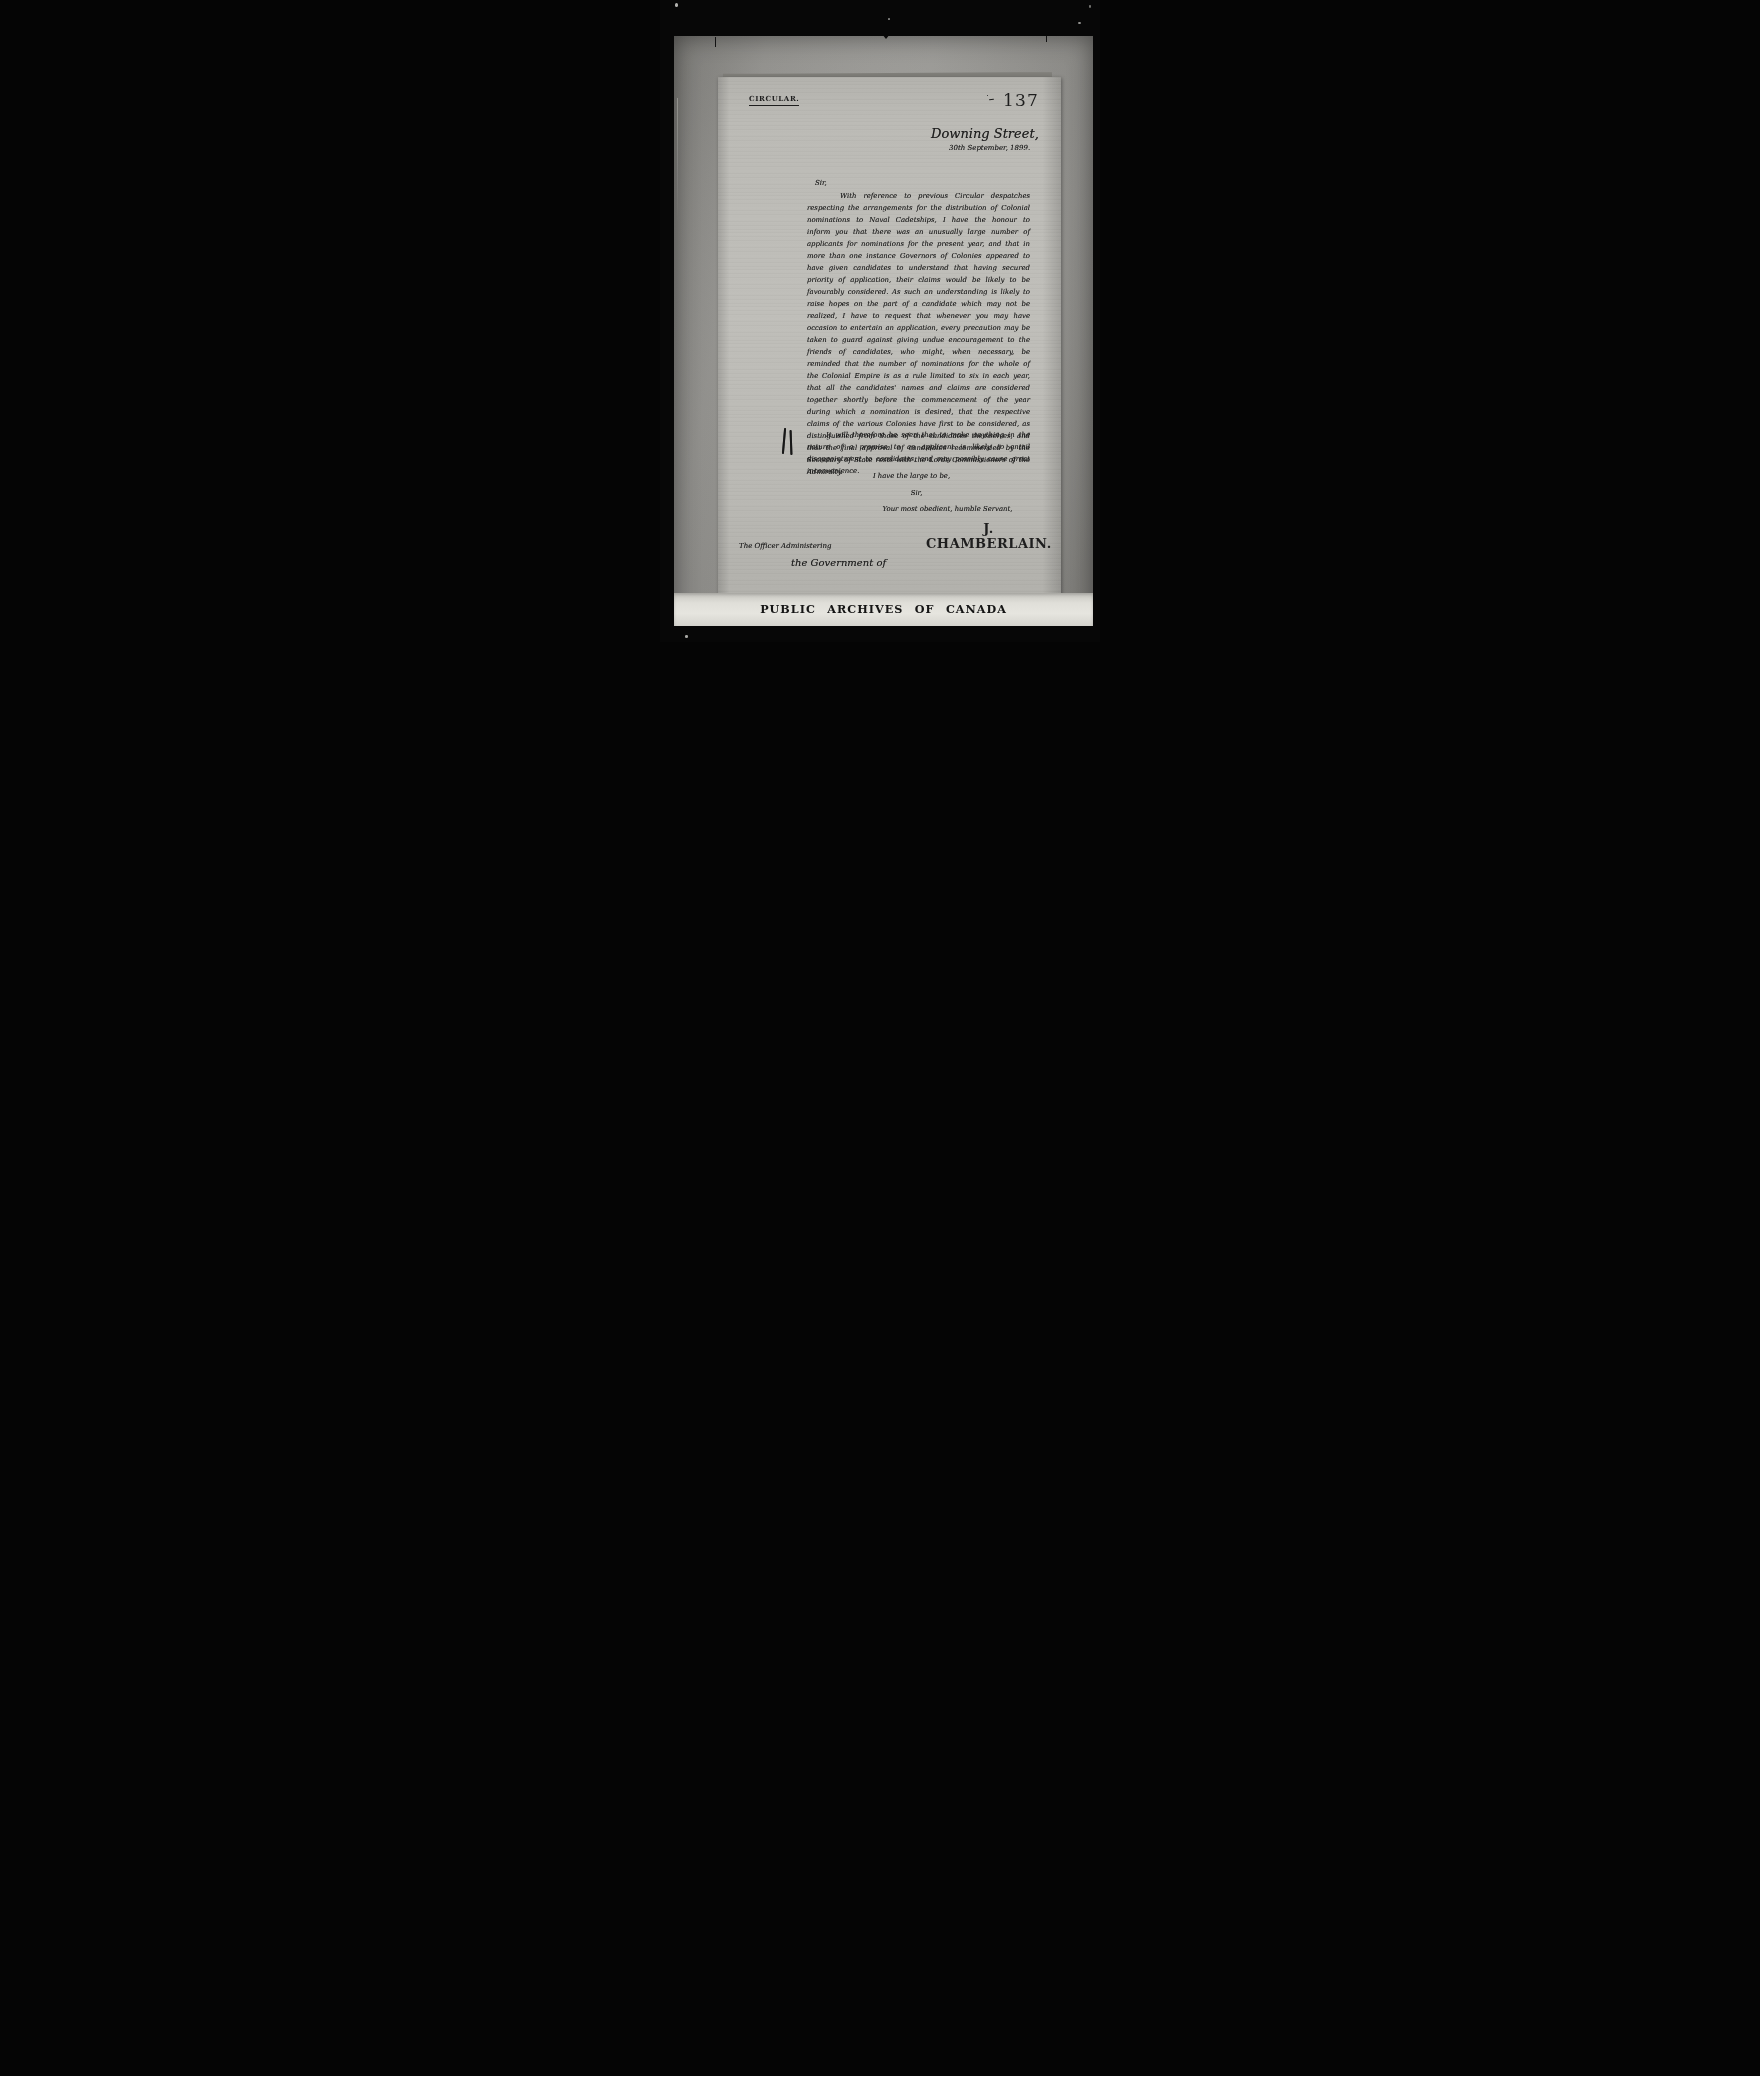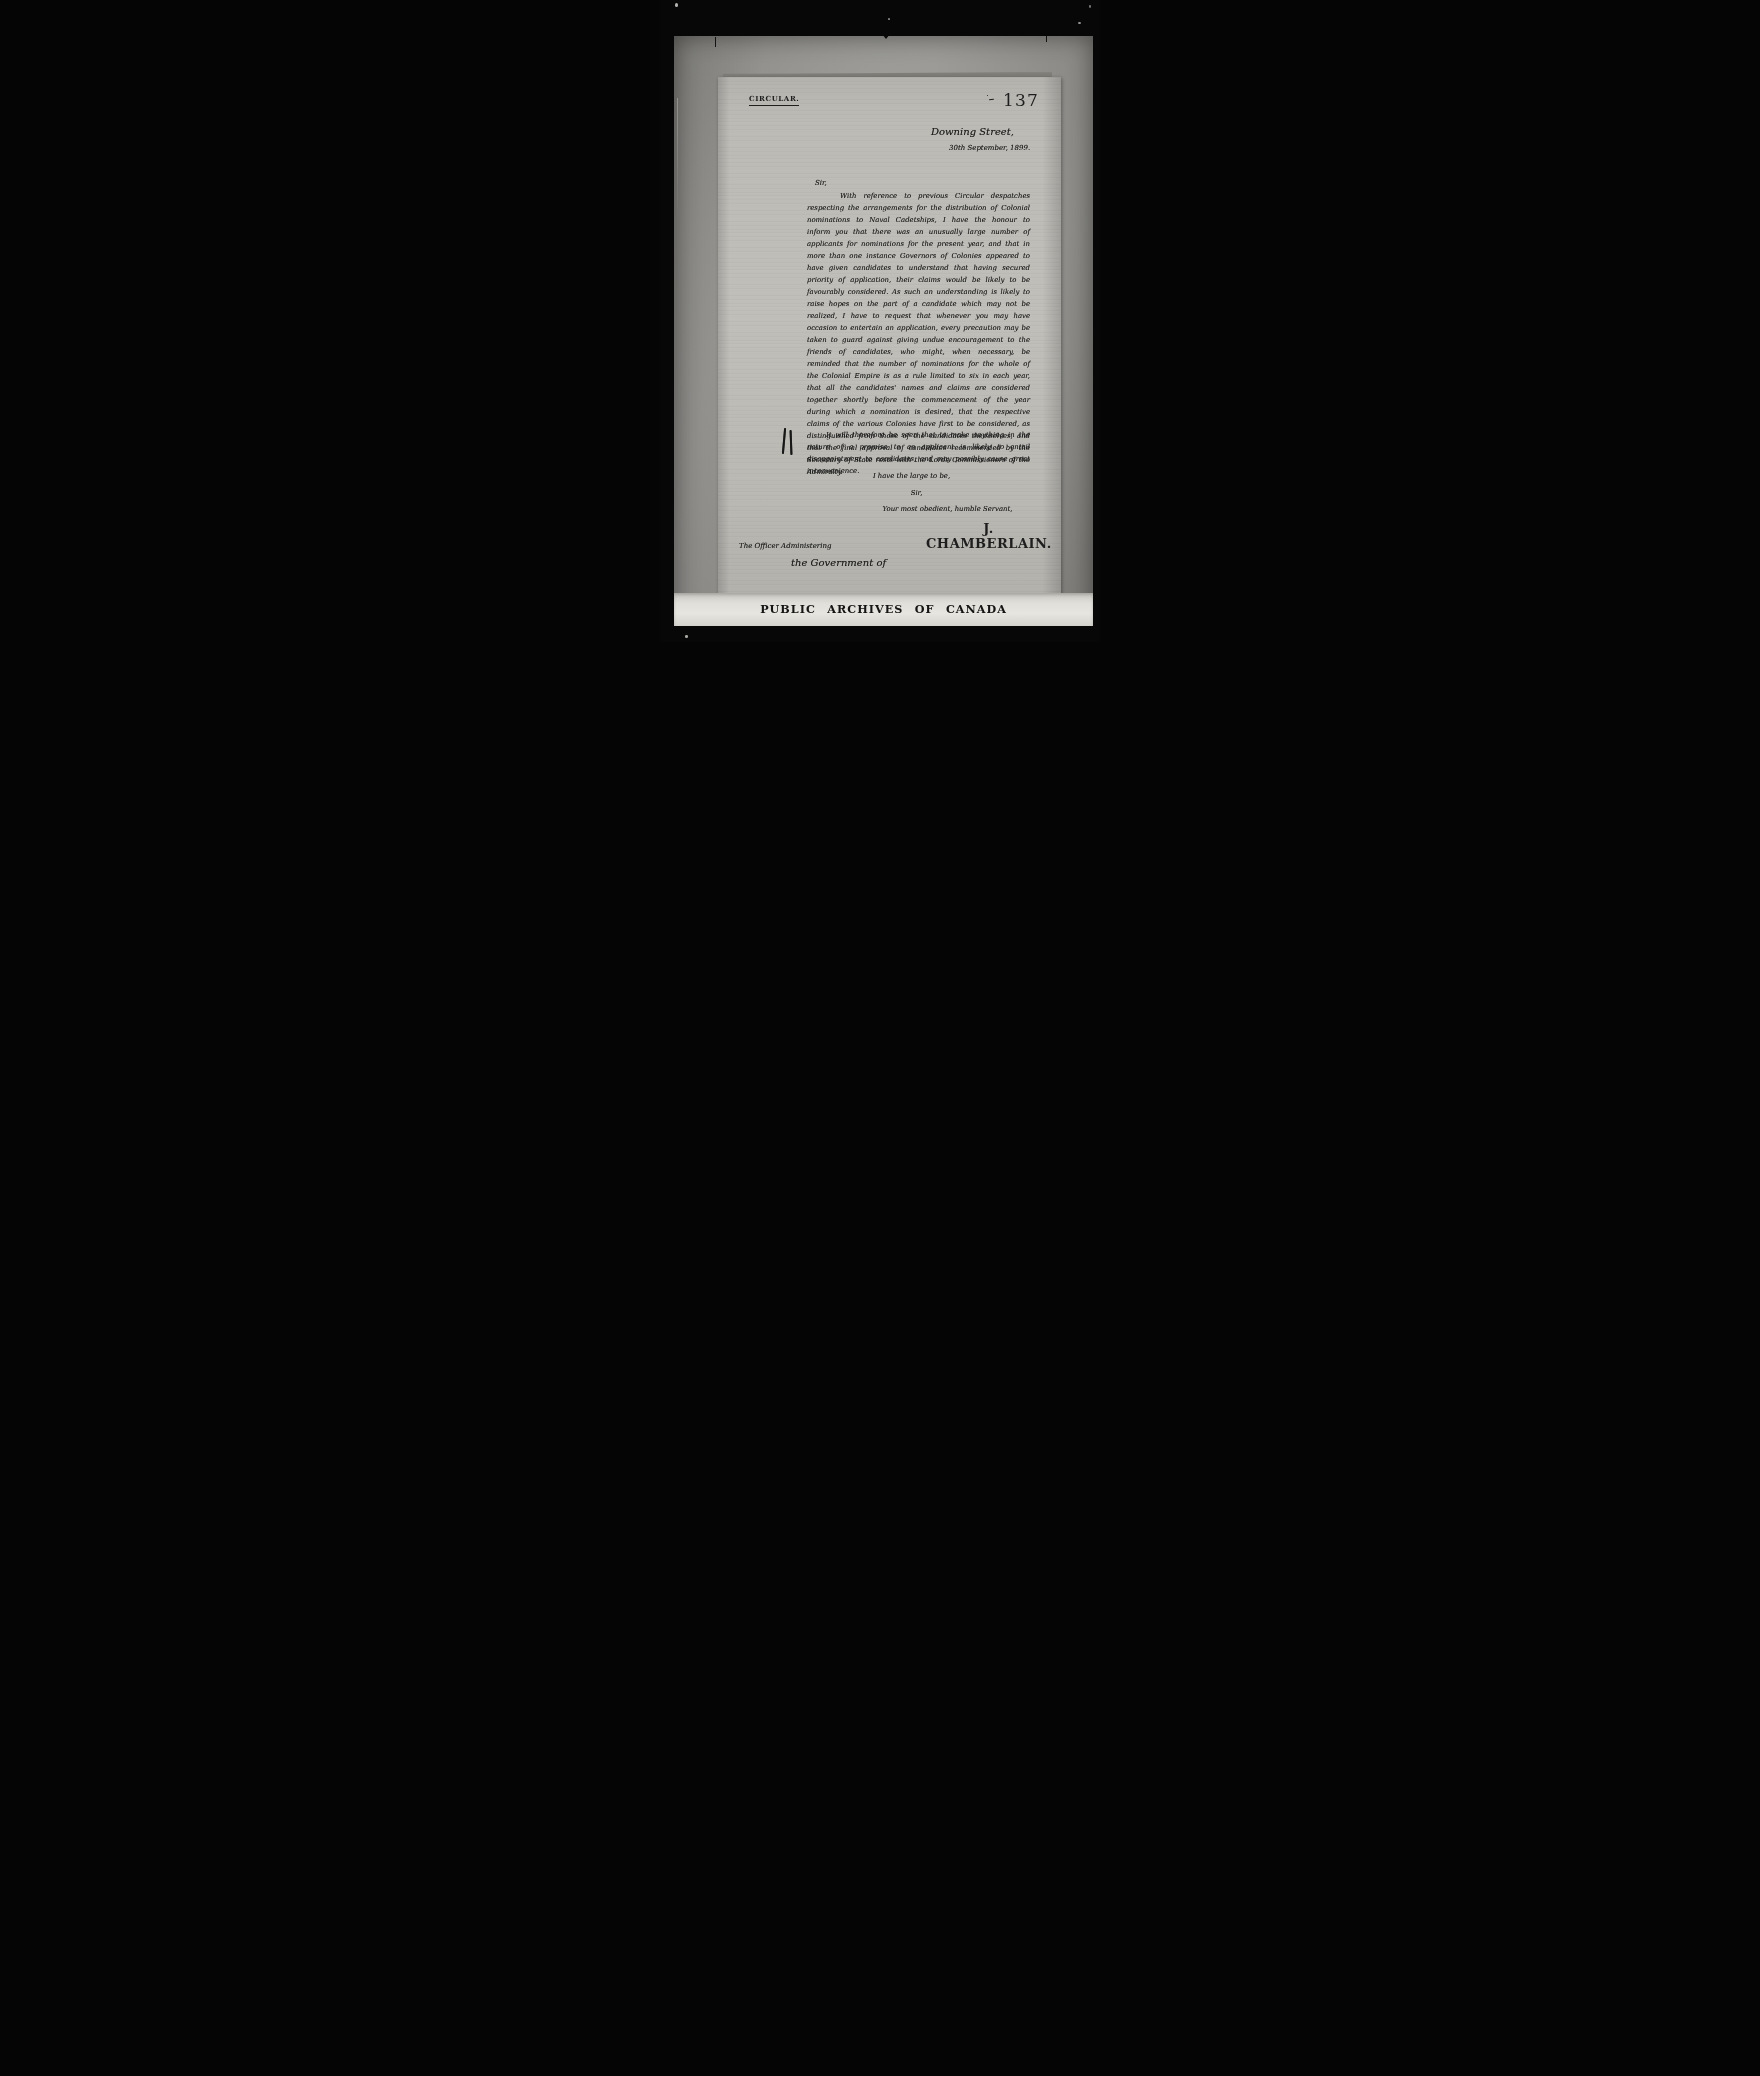--- a/index.html
+++ b/index.html
@@ -109,21 +109,21 @@
     width: 1.2px; height: 1.2px;
     background: #1a1a1a; border-radius: 50%;
   }
 
   .it { font-style: italic; }
   .letter-text {
     font-size: 6.9px;
     text-shadow: 0 0 0.2px rgba(20,20,20,0.55);
   }
 
-  .address-line { left: 213px; top: 49px; font-size: 10px; }
+  .address-line { left: 213px; top: 49px; font-size: 13px; }
   .date-line    { left: 231px; top: 67px; font-size: 7px; }
   .salutation   { left: 97px; top: 102px; font-size: 7px; }
 
   .body-par {
     left: 89px; top: 113px; width: 223px;
     text-align: justify;
     text-indent: 33px;
     line-height: 12px;
     word-spacing: 0.8px;
   }

